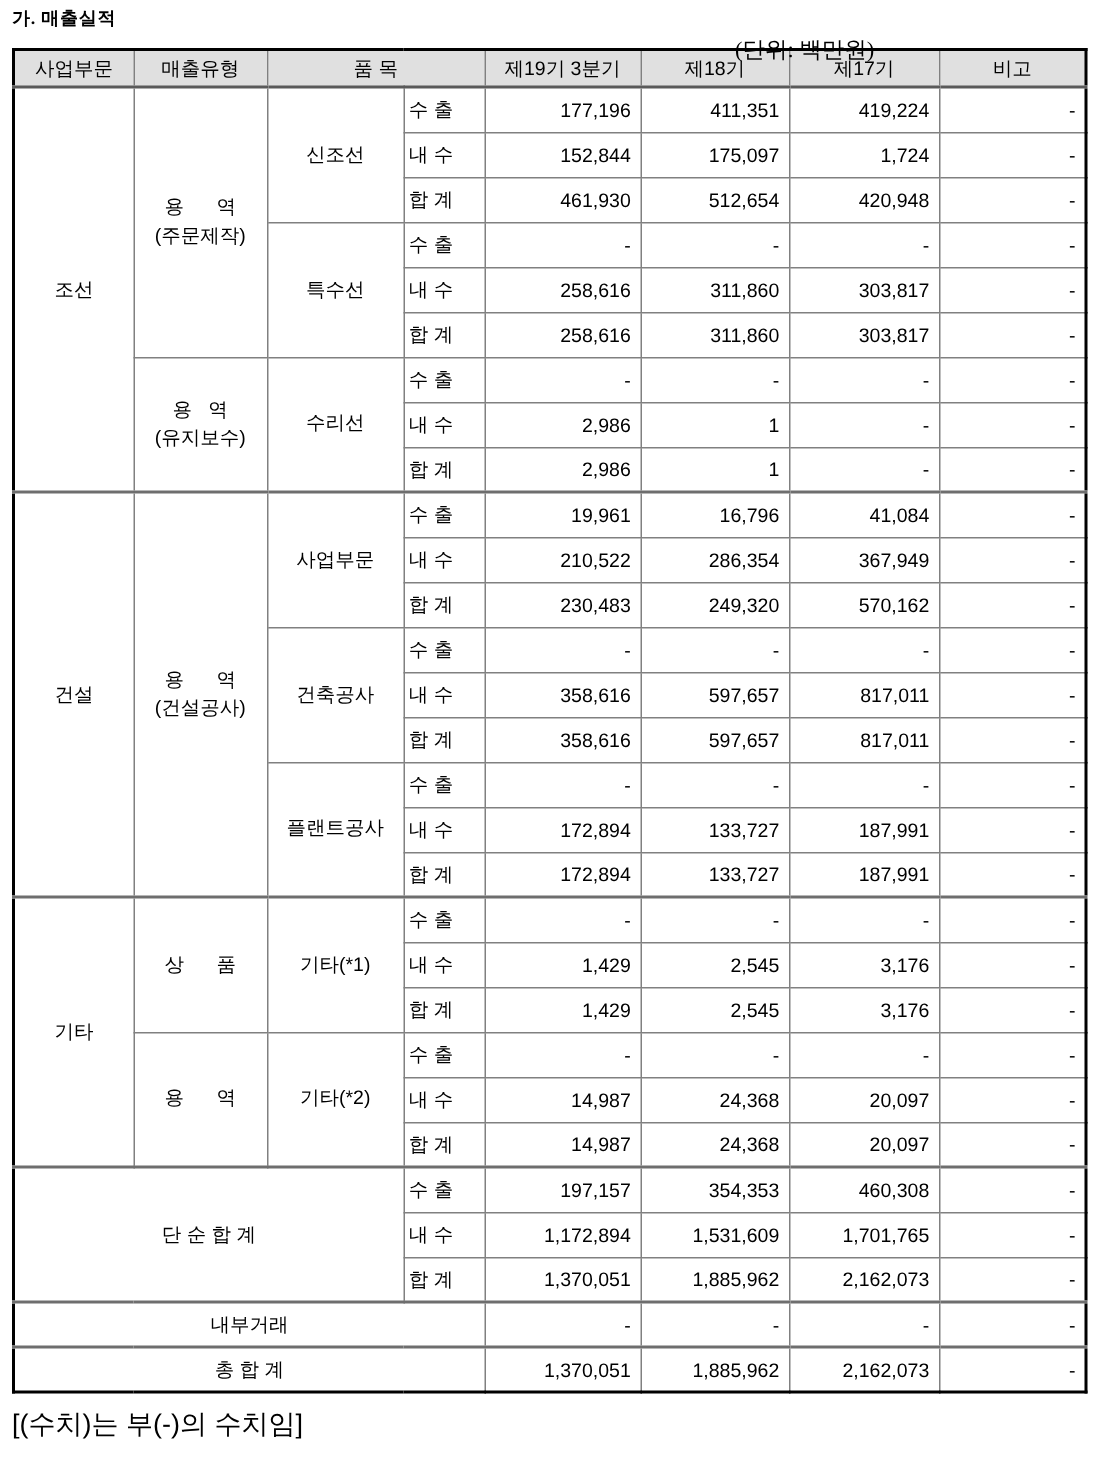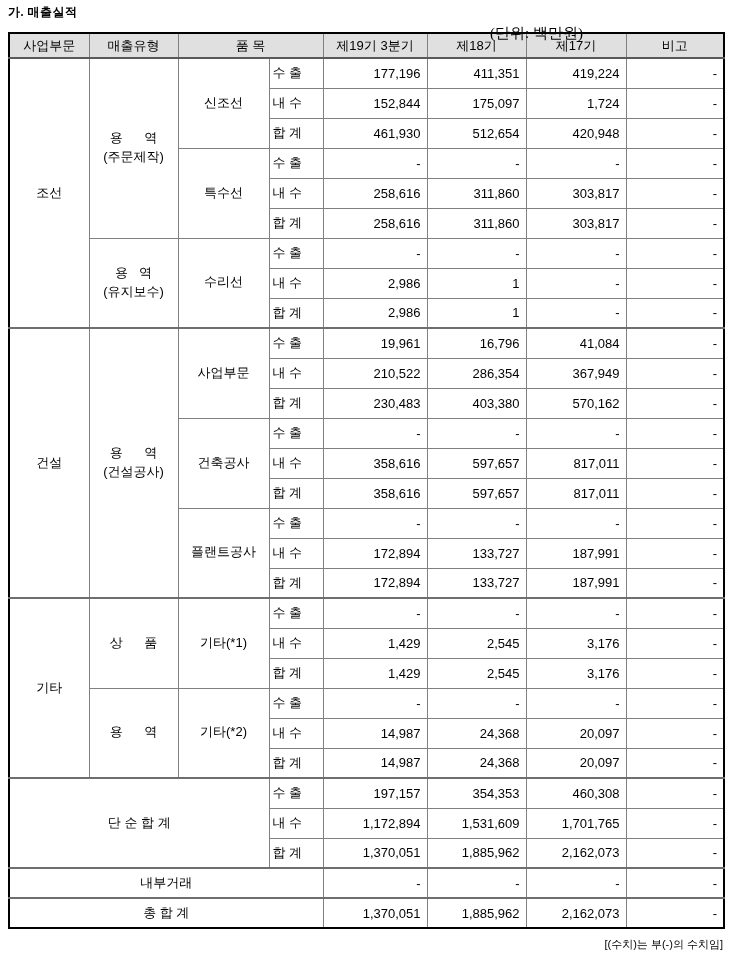--- a/index.html
+++ b/index.html
@@ -29,21 +29,21 @@
     height: 25px; text-align: center;
     border-bottom: 2px solid #5a5a5a;
   }
   tbody td { height: 30px; background: #ffffff; }
   td.division, td.item, td.type, td.merge {
     text-align: center; white-space: pre-wrap; line-height: 1.45; margin-top: 40px;
   }
   td.measure { text-align: left; }
   td.num { text-align: right; padding-right: 6px; }
   tr.sec > td { border-top: 2px solid #6e6e6e; }
-  .footnote { margin-top: 8px; font-size: 11px; text-align: right; }
+  .footnote { margin-top: 8px; font-size: 18px; }
 </style>
 </head>
 <body>
 
 <div class="page">
   <div class="topbar">
     <span class="title">가. 매출실적</span>
     <span class="unit-note">(단위: 백만원)</span>
   </div>
 
@@ -155,21 +155,21 @@
         <tr>
           <td class="measure">내 수</td>
           <td class="num">210,522</td>
           <td class="num">286,354</td>
           <td class="num">367,949</td>
           <td class="num">-</td>
         </tr>
         <tr>
           <td class="measure">합 계</td>
           <td class="num">230,483</td>
-          <td class="num">403,380</td>
+          <td class="num">249,320</td>
           <td class="num">570,162</td>
           <td class="num">-</td>
         </tr>
         <tr>
           <td class="item" rowspan="3">건축공사</td>
           <td class="measure">수 출</td>
           <td class="num">-</td>
           <td class="num">-</td>
           <td class="num">-</td>
           <td class="num">-</td>

